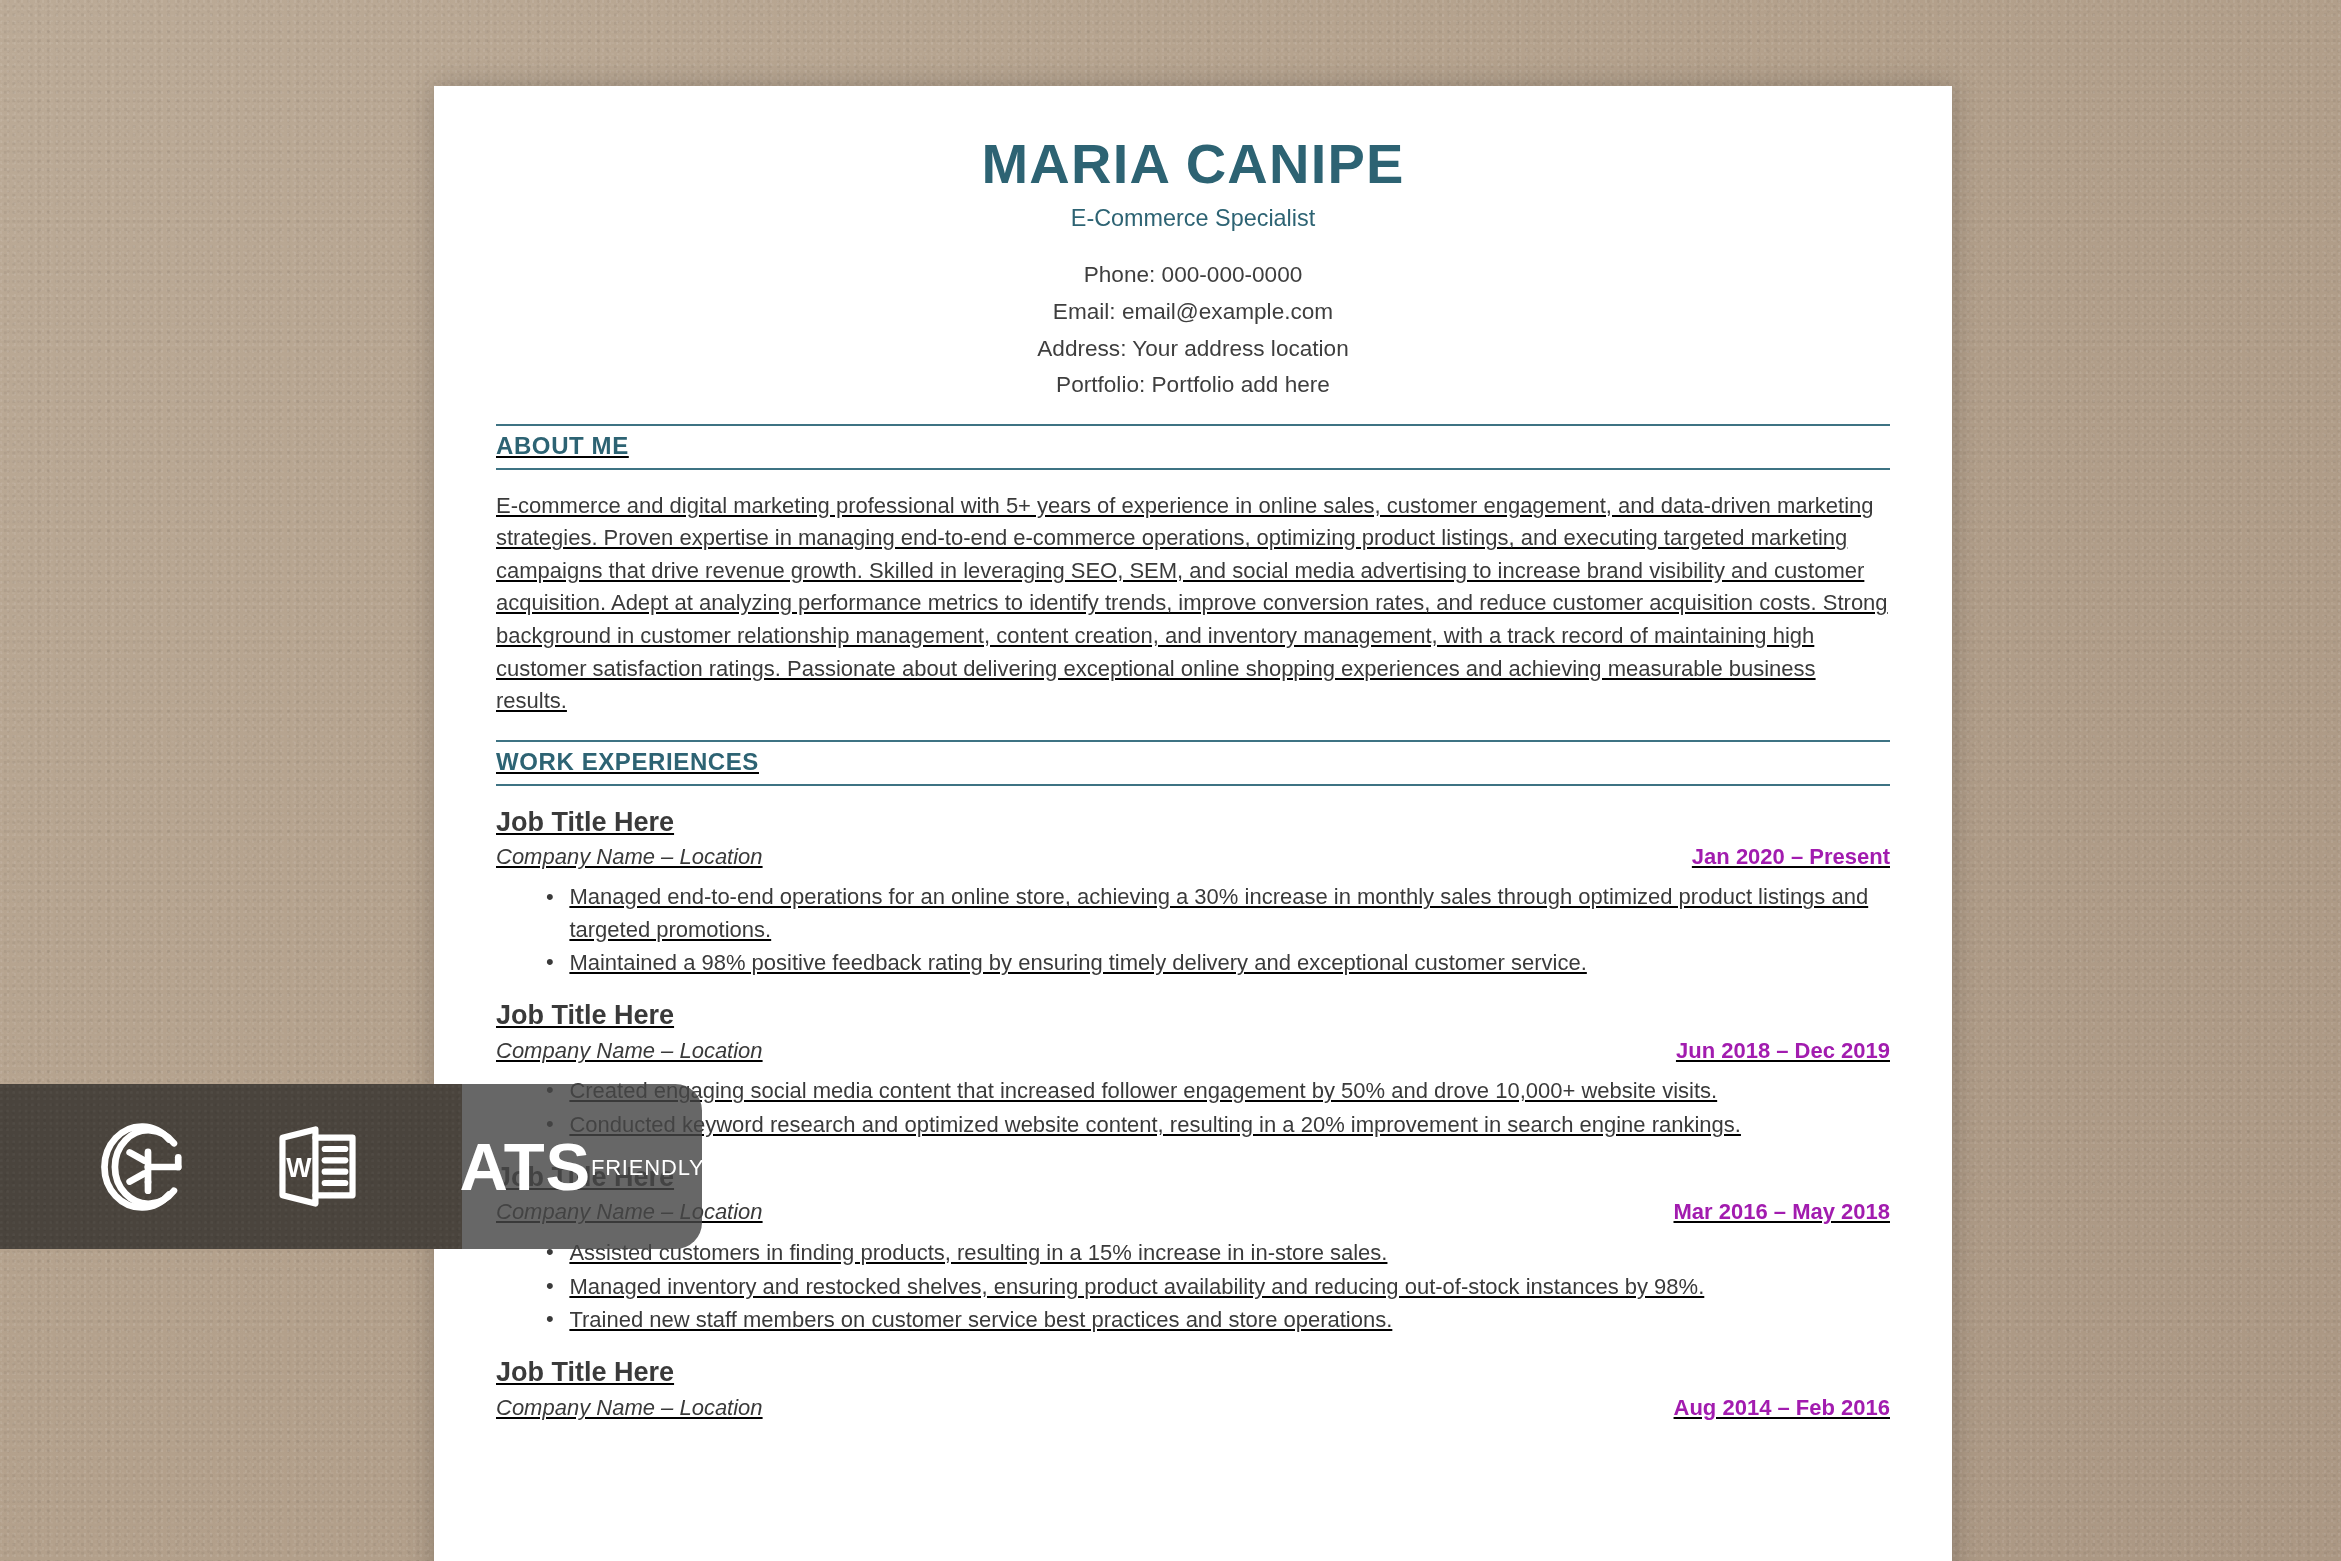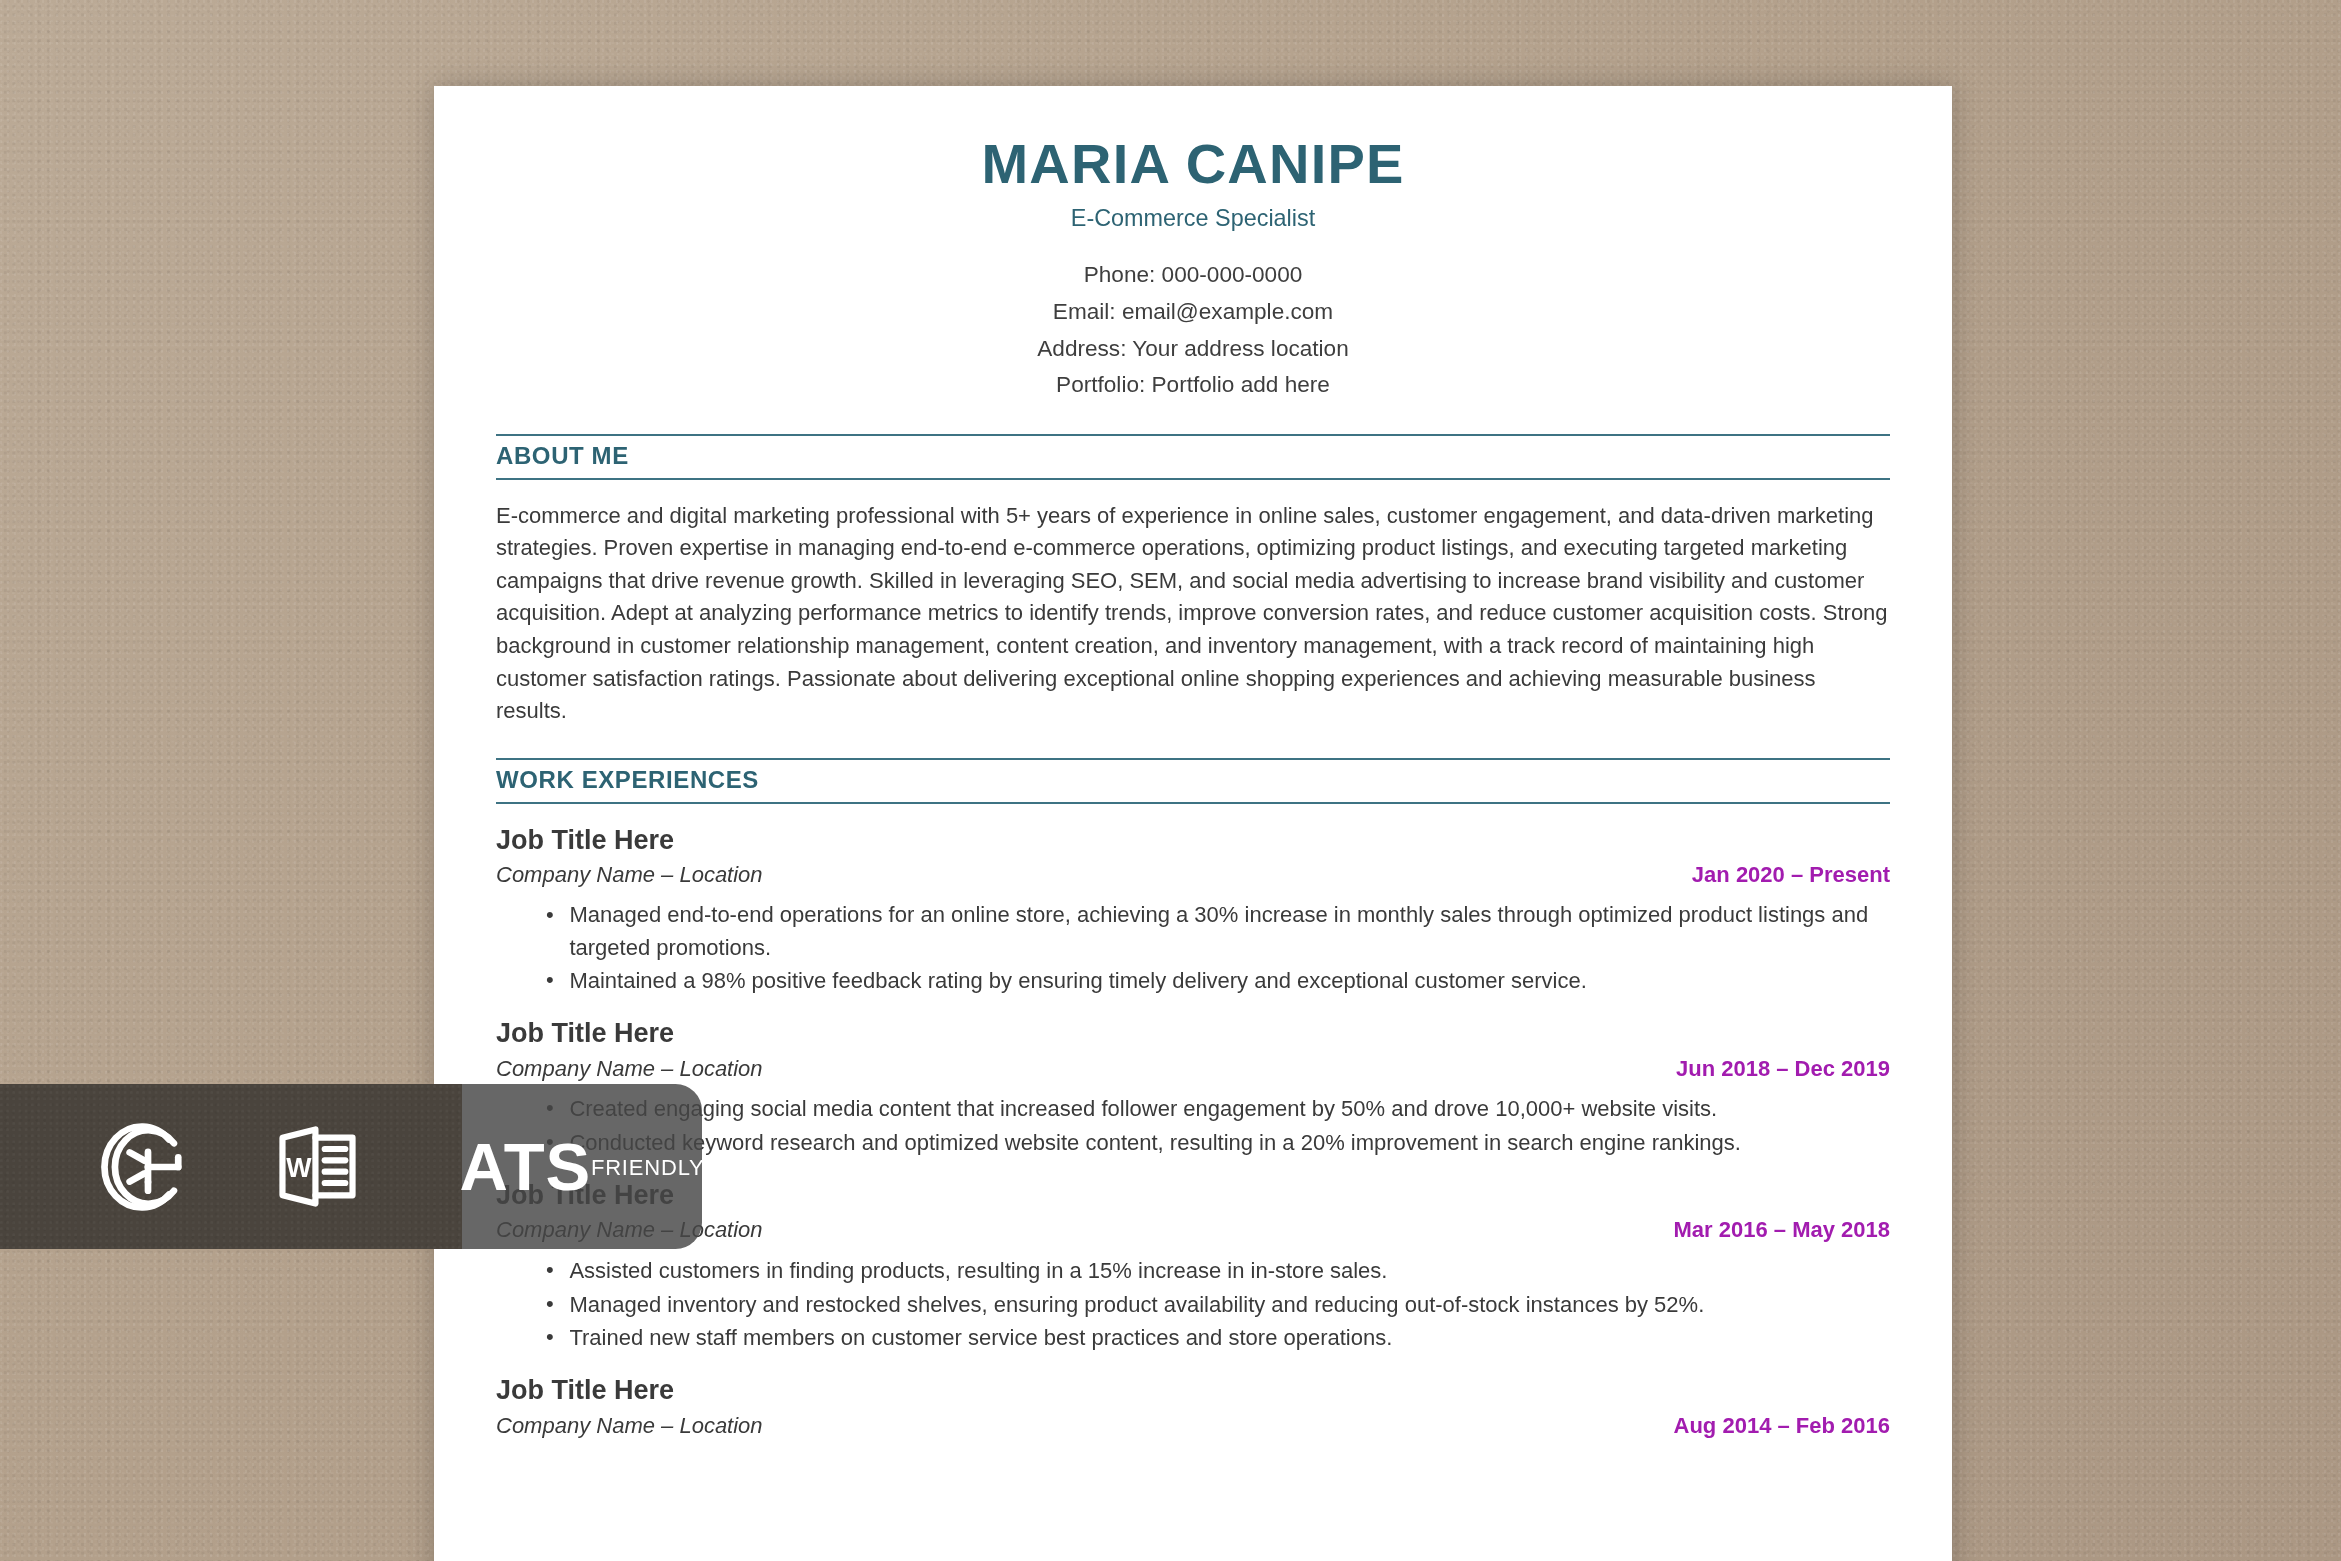--- a/index.html
+++ b/index.html
@@ -64,21 +64,22 @@
   }
   .contact-line {
     text-align: center;
     color: #3e3e3e;
     font-size: 22.6px;
     line-height: 1.62;
   }
 
   
   .section {
-    margin-top: 30px;
+    margin-top: 20px;
+    text-decoration: underline;
   }
   .section-head {
     border-top: 2.3px solid #3e7383;
     border-bottom: 2.3px solid #3e7383;
     padding: 8.6px 0 9.4px 0;
   }
   .section-title {
     color: #2d6373;
     font-size: 24px;
     font-weight: bold;
@@ -265,21 +266,21 @@
       </div>
 
       <div class="job">
         <div class="job-title">Job Title Here</div>
         <div class="job-meta">
           <div class="job-company">Company Name – Location</div>
           <div class="job-dates">Mar 2016 – May 2018</div>
         </div>
         <ul class="job-bullets">
           <li>Assisted customers in finding products, resulting in a 15% increase in in-store sales.</li>
-          <li>Managed inventory and restocked shelves, ensuring product availability and reducing out-of-stock instances by 52%.</li>
+          <li>Managed inventory and restocked shelves, ensuring product availability and reducing out-of-stock instances by 98%.</li>
           <li>Trained new staff members on customer service best practices and store operations.</li>
         </ul>
       </div>
 
       <div class="job">
         <div class="job-title">Job Title Here</div>
         <div class="job-meta">
           <div class="job-company">Company Name – Location</div>
           <div class="job-dates">Aug 2014 – Feb 2016</div>
         </div>

